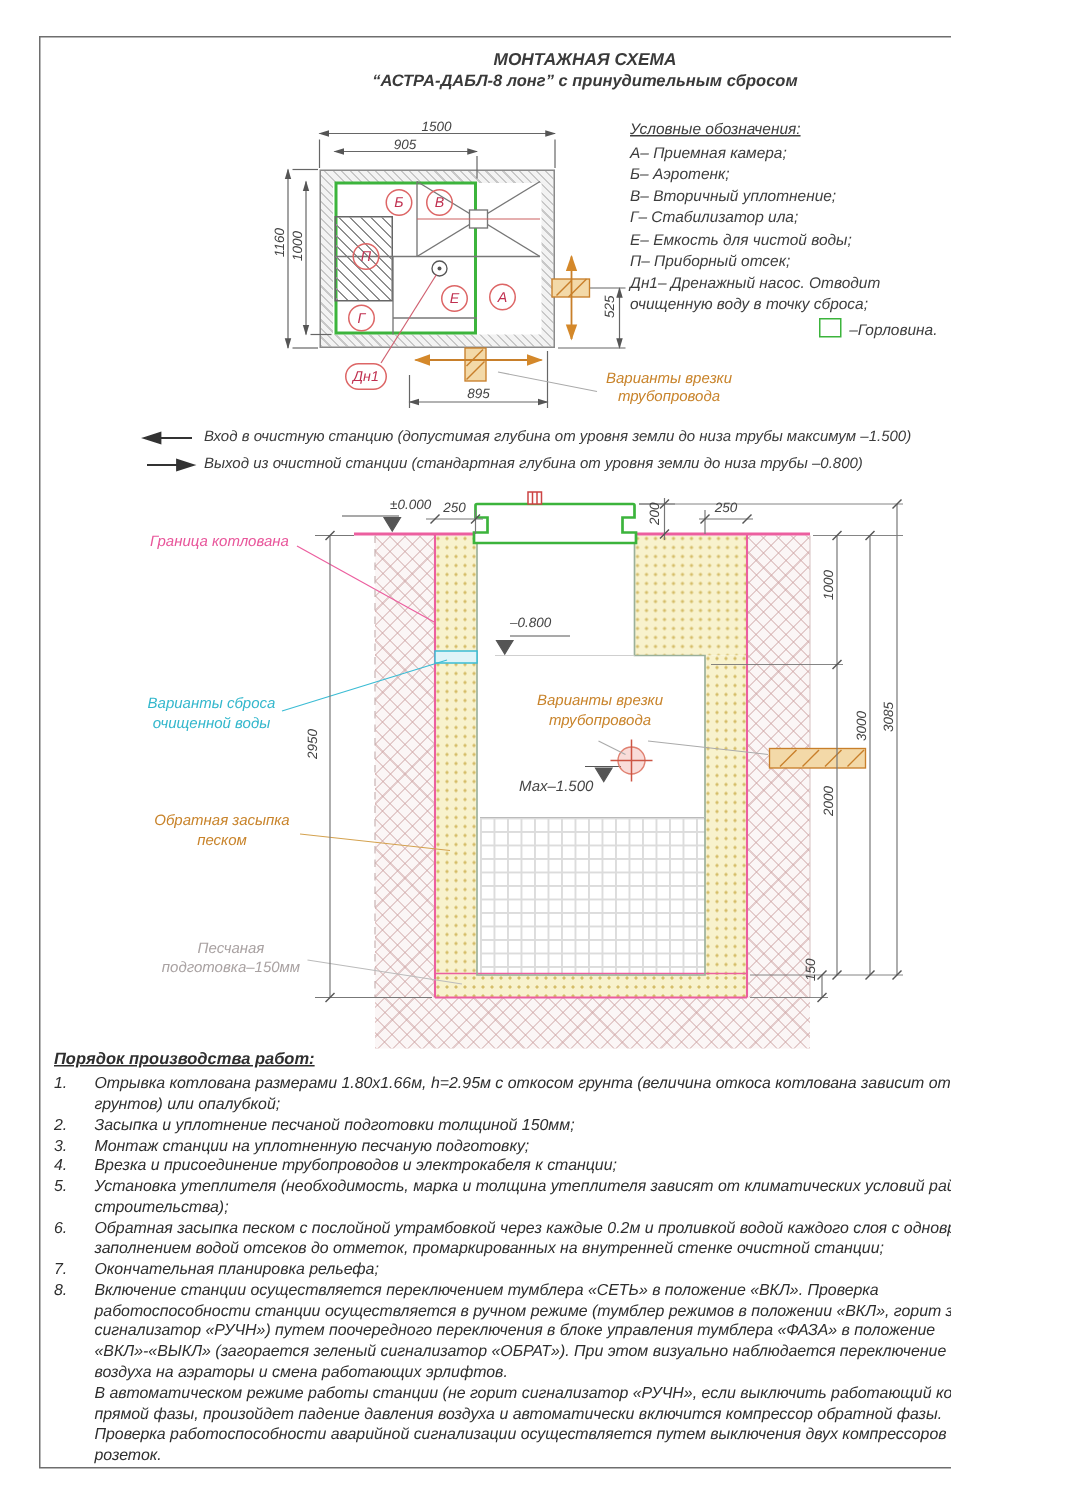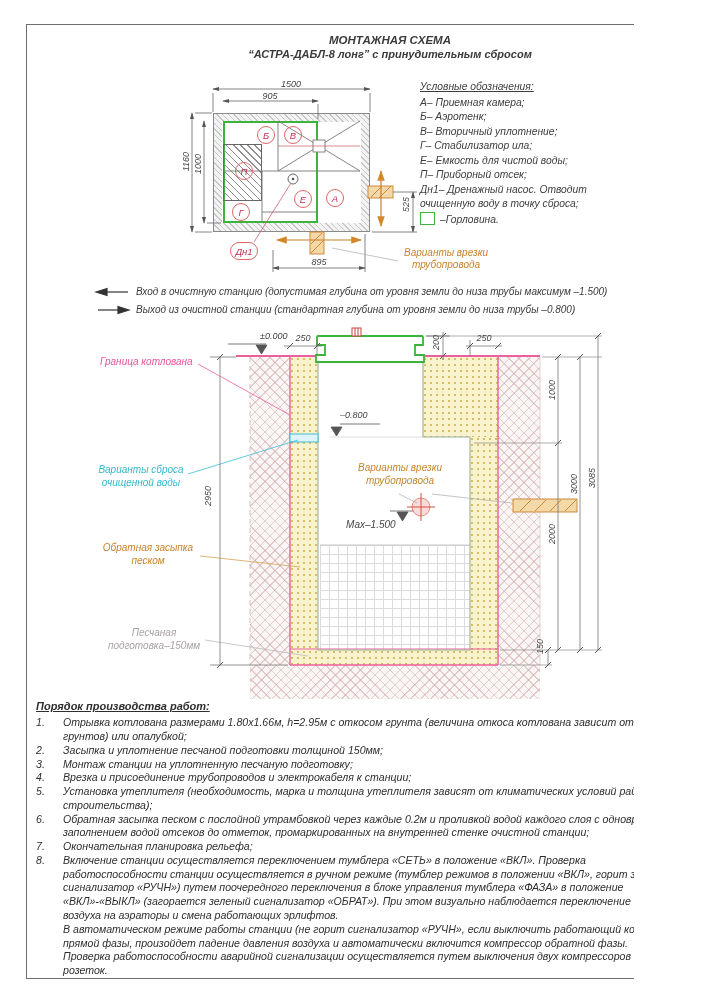--- a/index.html
+++ b/index.html
@@ -101,21 +101,21 @@
 
   <div class="legend">
     <div class="lg-head">Условные обозначения:</div>
     <div class="lg-item">А– Приемная камера;</div>
     <div class="lg-item">Б– Аэротенк;</div>
     <div class="lg-item">В– Вторичный уплотнение;</div>
     <div class="lg-item">Г– Стабилизатор ила;</div>
     <div class="lg-item">Е– Емкость для чистой воды;</div>
     <div class="lg-item">П– Приборный отсек;</div>
     <div class="lg-item" style="width:190px;white-space:normal;">Дн1– Дренажный насос. Отводит очищенную воду в точку сброса;</div>
-    <div class="lg-item" style="margin-top:2px;">
+    <div class="lg-item" style="margin-top:2px;text-align:right;">
       <span class="gsq"></span><span>–Горловина.</span>
     </div>
   </div>
 
   <div class="lbl" style="left:136px;top:286px;">Вход в очистную станцию (допустимая глубина от уровня земли до низа трубы максимум –1.500)</div>
   <div class="lbl" style="left:136px;top:304px;">Выход из очистной станции (стандартная глубина от уровня земли до низа трубы –0.800)</div>
 
   <div class="bg earth" style="left:250px;top:357px;width:40px;height:308px;"></div>
   <div class="bg earth" style="left:498px;top:357px;width:42px;height:308px;"></div>
   <div class="bg earth" style="left:250px;top:665px;width:290px;height:34px;"></div>

